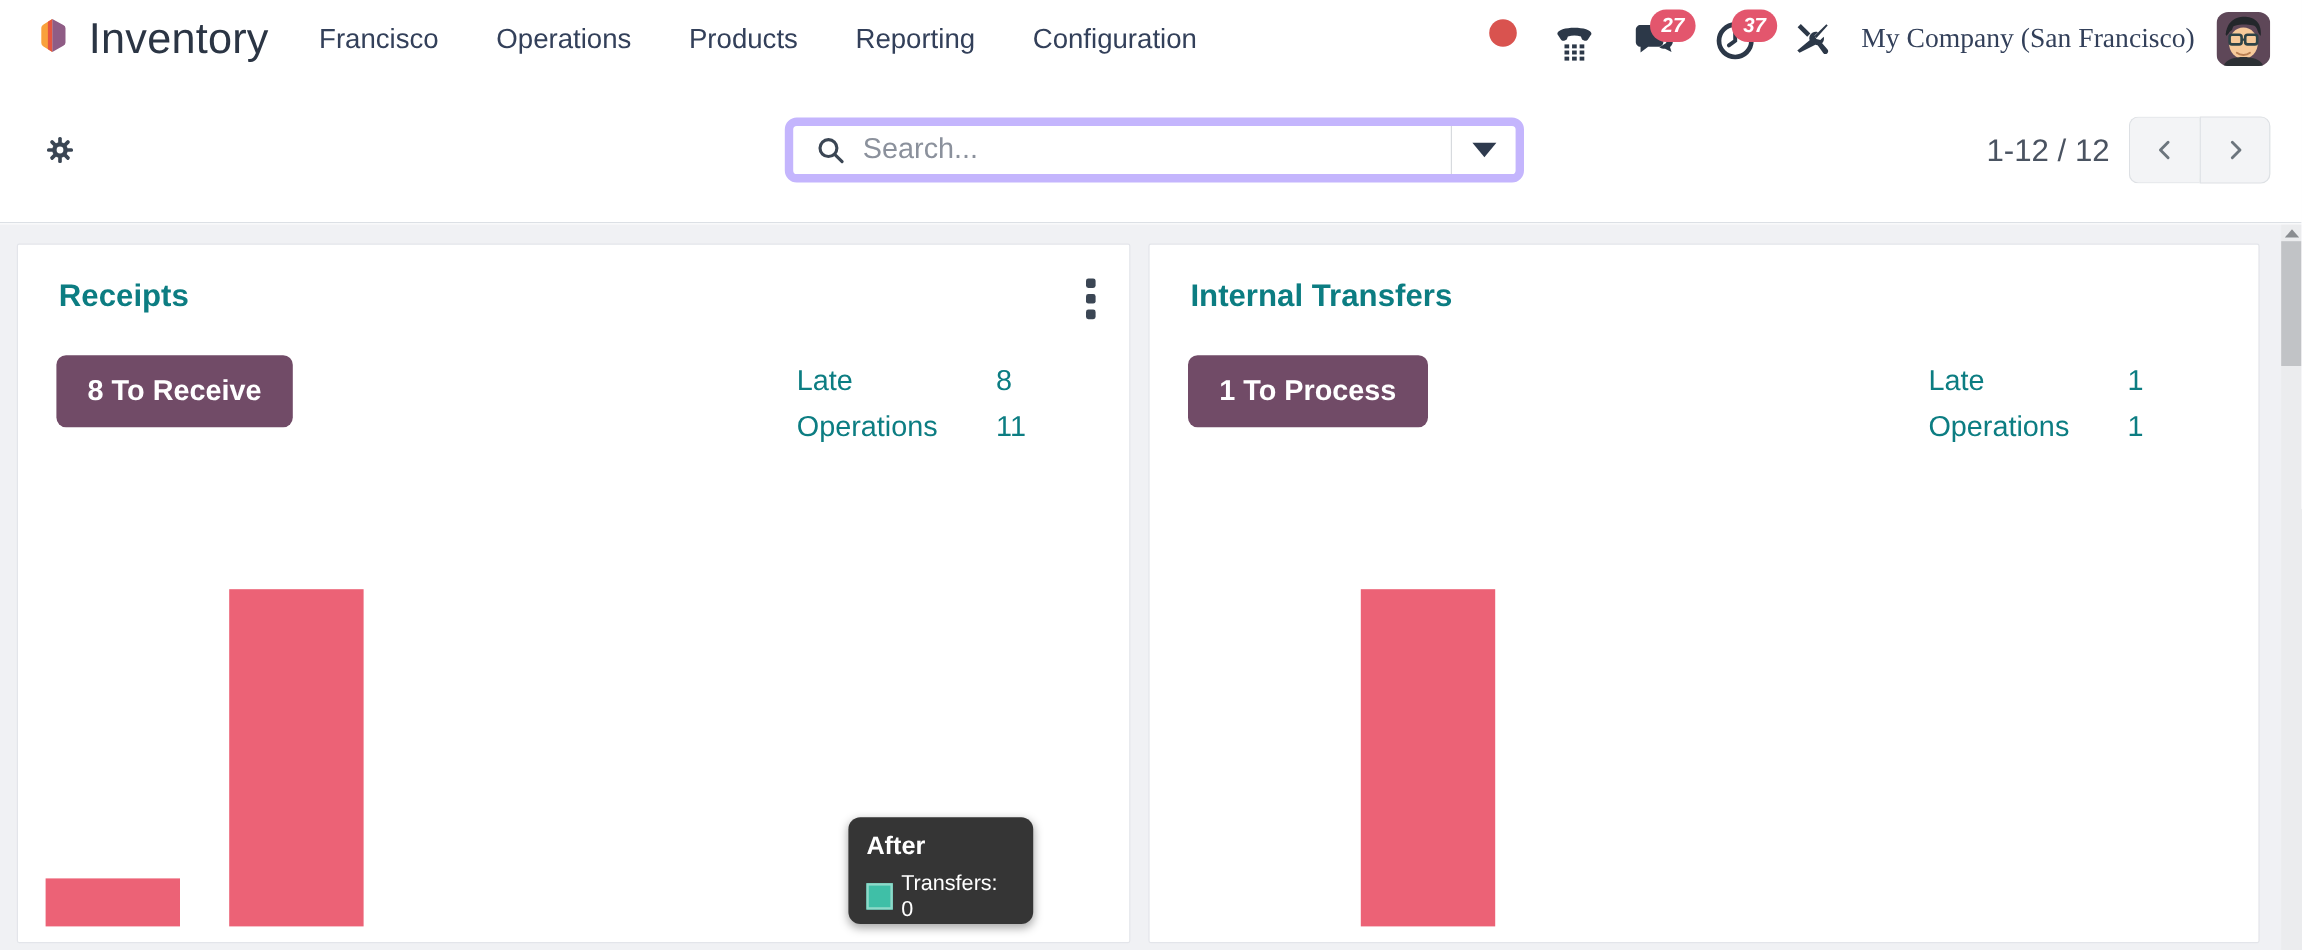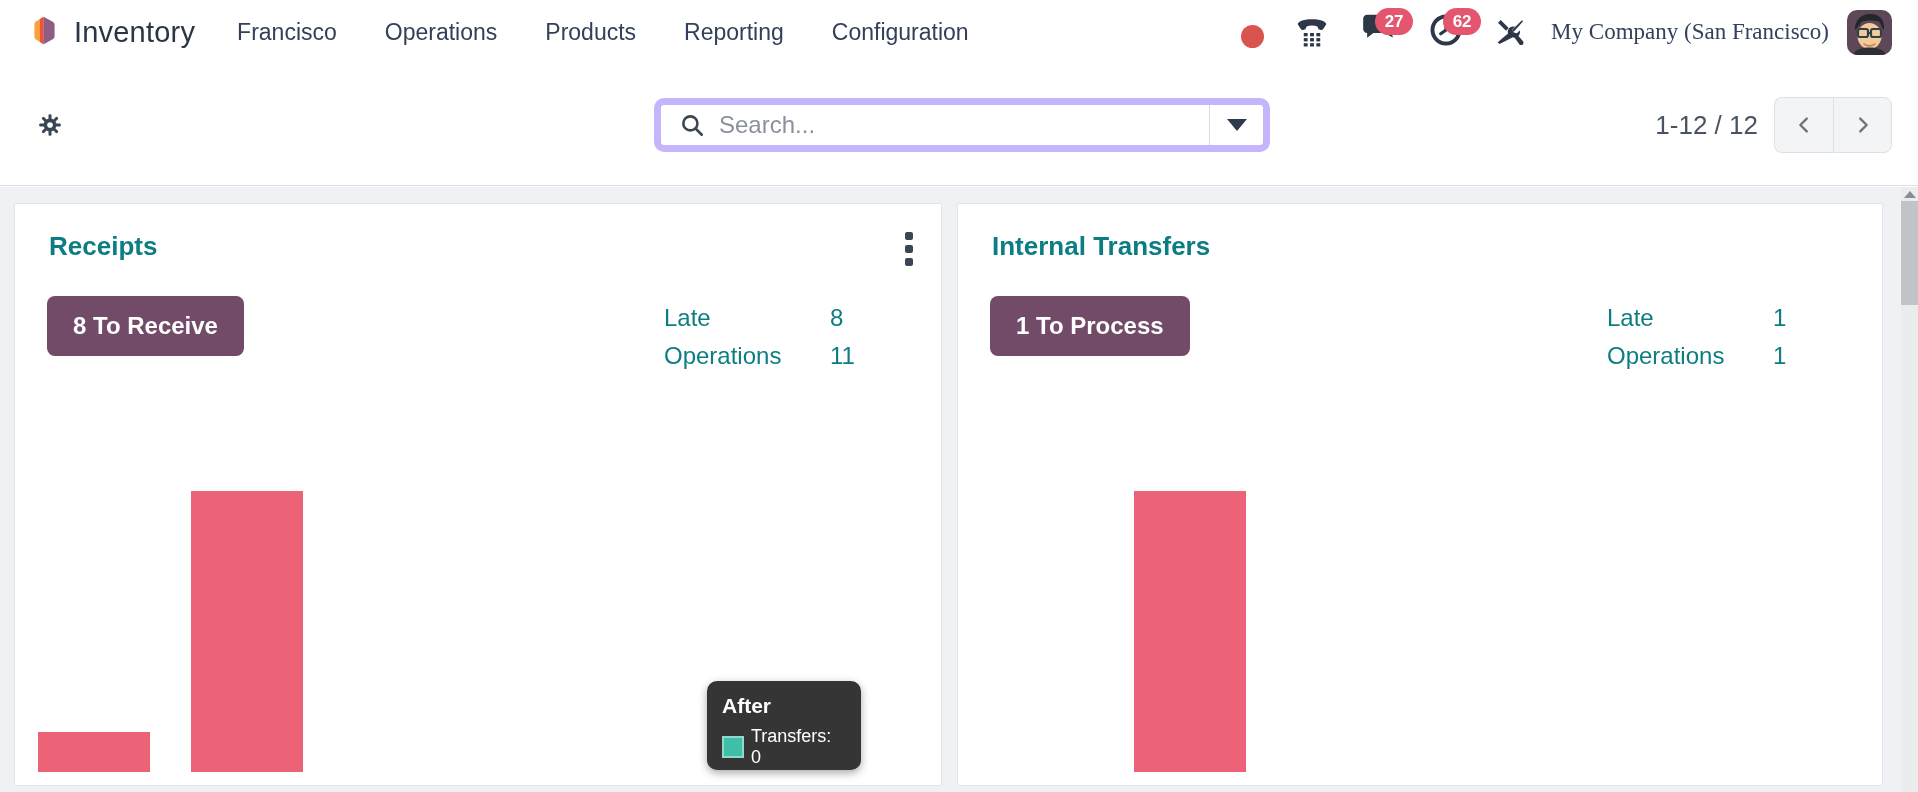--- a/index.html
+++ b/index.html
@@ -4,26 +4,26 @@
 <style>
   * { box-sizing: border-box; margin: 0; padding: 0; }
   html,body { width:1918px; height:792px; overflow:hidden; background:#fff;
     font-family:"Liberation Sans", sans-serif; }
   .app { position:relative; width:1918px; height:792px; overflow:hidden; }
 
   
   .navbar { position:absolute; left:0; top:0; width:1918px; height:64px; background:#fff;
     display:flex; align-items:center; }
   .brand { display:flex; align-items:center; gap:13px; margin-left:28px; cursor:pointer; }
-  .app-name { font-size:29px; font-weight:500; color:#2b3544; letter-spacing:.2px; }
+  .app-name { font-size:36px; font-weight:500; color:#2b3544; letter-spacing:.2px; }
   .menu { display:flex; list-style:none; margin-left:38px; gap:40px; }
   .menu li { font-size:23px; color:#33405a; cursor:pointer; padding:6px 4px; }
   .systray { margin-left:auto; display:flex; align-items:center; margin-right:26px; }
-  .tray-item { position:relative; display:flex; align-items:flex-end; justify-content:center;
-    height:64px; padding:16px 15px; cursor:pointer; }
+  .tray-item { position:relative; display:flex; align-items:flex-start; justify-content:center;
+    height:64px; padding:16px 15px; cursor:pointer;font-style:italic; }
   .red-dot { width:23px; height:23px; border-radius:50%; background:#d9534f; }
   .badge { position:absolute; top:8px; left:30px; min-width:38px; height:27px; border-radius:14px;
     background:#e3566d; color:#fff; font-size:17px; font-weight:bold; display:flex;
     align-items:center; justify-content:center; padding:0 8px; }
   .company { font-size:23px; color:#33405a; margin:0 18px 0 10px; cursor:pointer; white-space:nowrap;font-family:Liberation Serif, serif; }
   .avatar { width:45px; height:45px; border-radius:10px; overflow:hidden; cursor:pointer; flex:none; }
 
   
   .control-panel { position:absolute; left:0; top:64px; width:1918px; height:122px;
     background:#fff; border-bottom:1px solid #dce0e5; }
@@ -131,21 +131,21 @@
           <path d="M2 5.5 C2 4.1 3.1 3 4.5 3 H14 C15.4 3 16.5 4.1 16.5 5.5 V12 C16.5 13.4 15.4 14.5 14 14.5 H8.5 L4.5 17.5 V14.5 C3.1 14.5 2 13.4 2 12 Z"></path>
           <path d="M18 8 C19.9 8.3 21.5 9.8 21.5 11.7 C21.5 12.9 20.9 13.9 20 14.6 L20.8 17.3 L17.4 15.6 C16.3 15.6 15.2 15.3 14.4 14.7 L18 12.5 Z"></path>
         </svg>
         <span class="badge">27</span>
       </span>
       <span class="tray-item">
         <svg width="36" height="36" viewBox="0 0 24 24">
           <circle cx="12" cy="12" r="9" fill="none" stroke="#2c3848" stroke-width="2.6"></circle>
           <path d="M12 6.5 V12 L8.5 14.5" fill="none" stroke="#2c3848" stroke-width="2.2" stroke-linecap="round"></path>
         </svg>
-        <span class="badge">62</span>
+        <span class="badge">37</span>
       </span>
       <span class="tray-item">
         <svg width="32" height="32" viewBox="0 0 24 24" fill="#2c3848">
           <path d="M3 5 L5 3 L11 9 L9 11 Z"></path>
           <path d="M13.5 10.5 L21 3.2 L21.8 4 L14.8 11.8 Z"></path>
           <path d="M4.2 21 L2.8 19.6 L10.5 13.2 C9.9 11.5 10.6 9.5 12.2 8.5 C13.3 7.8 14.6 7.7 15.7 8.1 L13.6 10.2 L14.8 12.4 L17.2 13 L19.3 10.9 C19.7 12 19.5 13.3 18.8 14.4 C17.8 16 15.8 16.6 14.1 16 Z"></path>
           <path d="M15 15.5 L17 13.5 L21.6 18.8 C22.3 19.5 22.3 20.6 21.6 21.3 C20.9 22 19.8 22 19.1 21.3 Z"></path>
         </svg>
       </span>
       <span class="company">My Company (San Francisco)</span>

